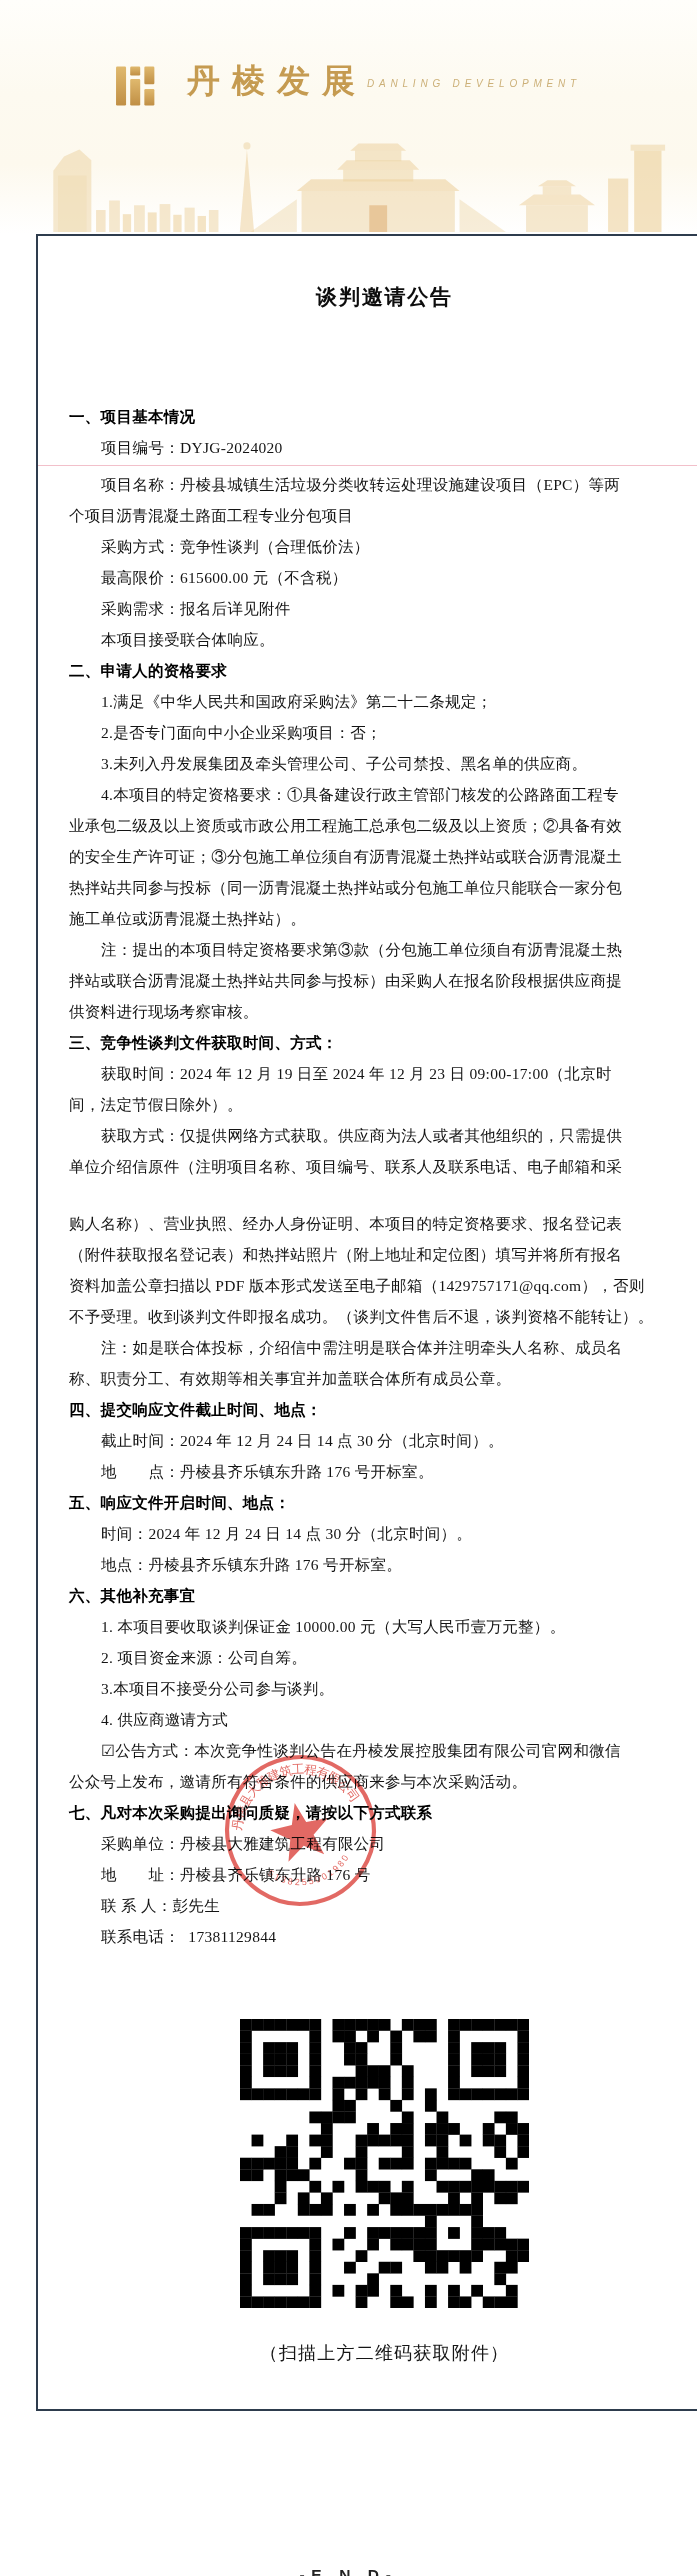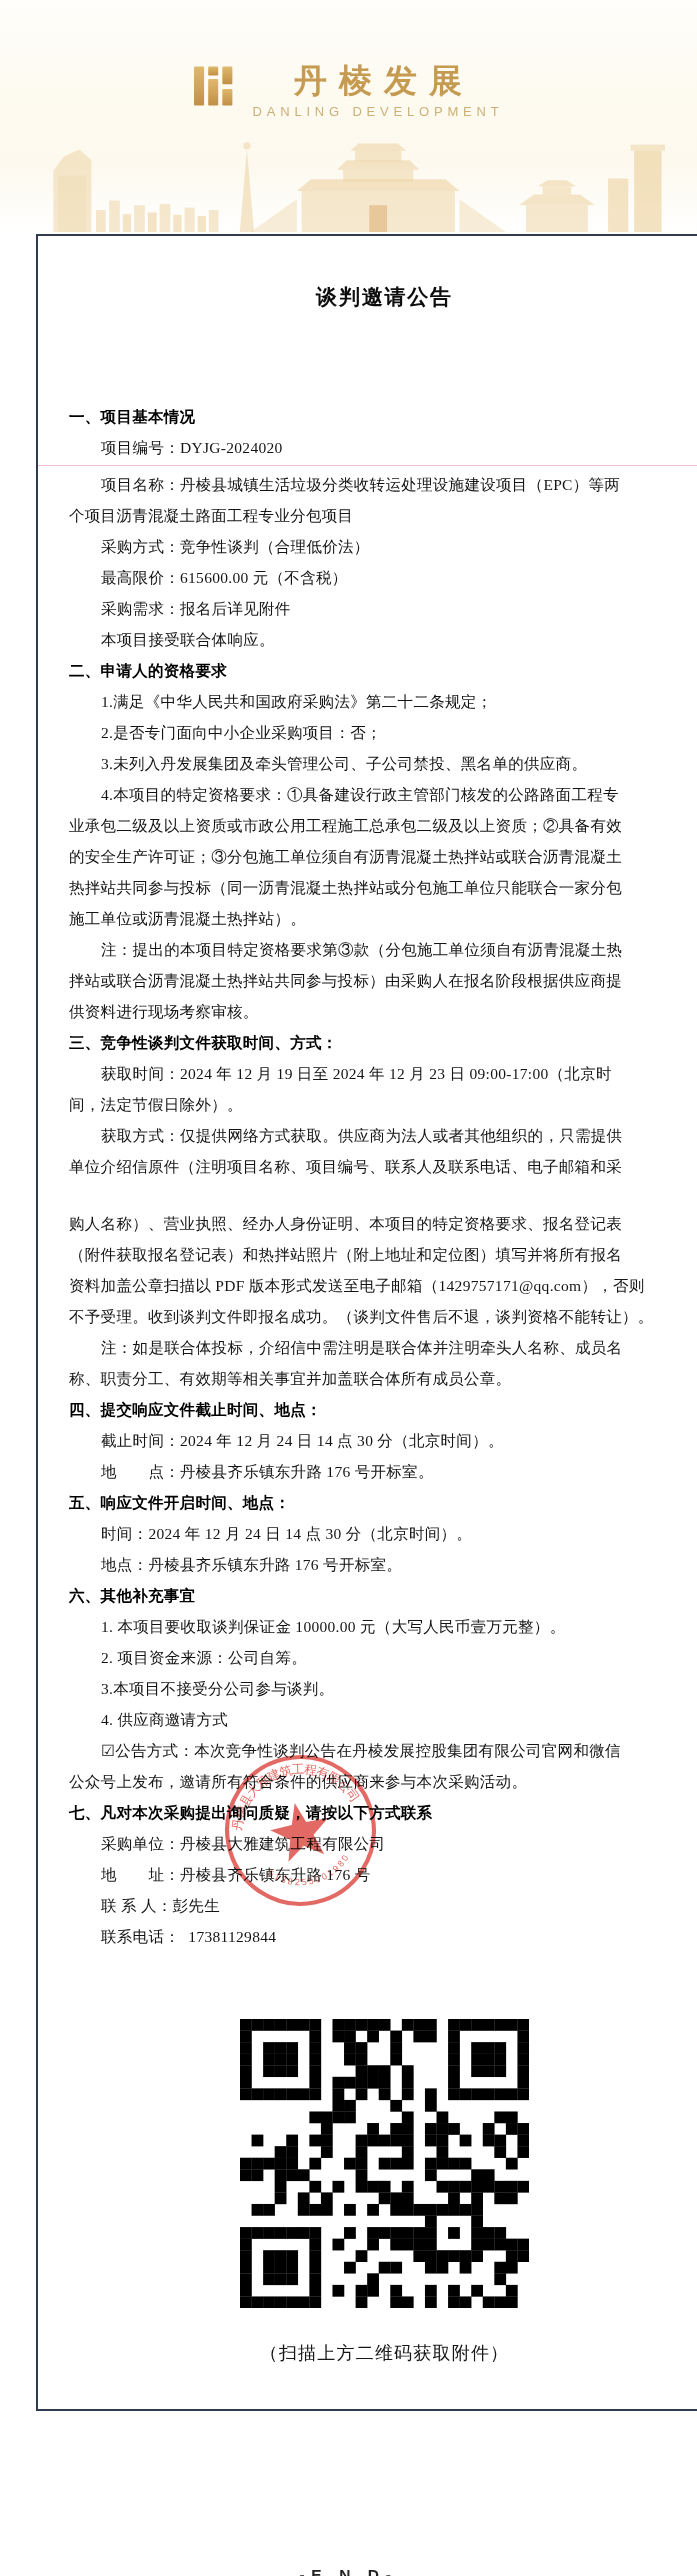--- a/index.html
+++ b/index.html
@@ -14,29 +14,29 @@
   .header{
     position:relative;
     height:234px;
     background:linear-gradient(180deg,#fffefb 0%,#fdfaf0 40%,#fdf9ee 70%,#ffffff 100%);
   }
   .brand{
     position:absolute;
     top:63px;left:0;width:100%;
     display:flex;justify-content:center;align-items:flex-start;gap:20px;
   }
-  .brand-col{display:flex;flex-direction:column;align-items:center;}
+  .brand-col{display:flex;flex-direction:row;align-items:center;}
   .brand-cn{
     font-family:"Liberation Sans","DejaVu Sans",sans-serif;
     font-weight:700;font-size:33px;letter-spacing:12px;
     color:#c59b51;line-height:1.1;text-indent:12px;
   }
   .brand-en{
     font-family:"Liberation Sans","DejaVu Sans",sans-serif;
-    font-size:13px;letter-spacing:4.8px;color:#ccb078;margin-top:4.8px;
+    font-size:10px;letter-spacing:4.8px;color:#ccb078;margin-top:4.8px;font-style:italic;
   }
   .skyline{position:absolute;left:0;bottom:0;}
   
   .panel{
     position:relative;
     margin-left:36px;
     width:631px;
     border:2.4px solid #2e3c4d;
     background:#ffffff;
     padding:24px 31px 43px 31px;

